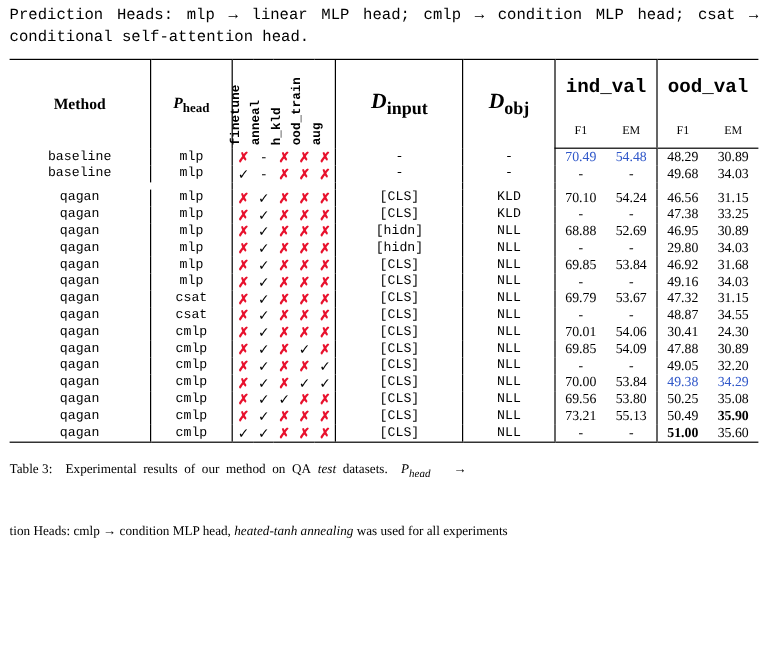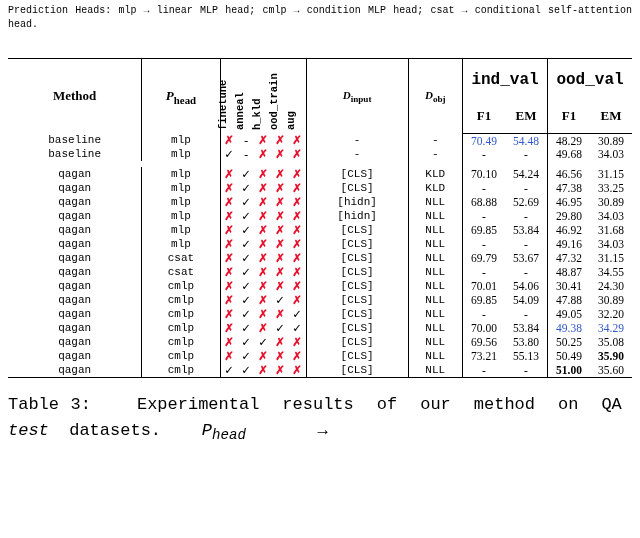--- a/index.html
+++ b/index.html
@@ -16,24 +16,24 @@
   }
   .page {
     position: relative;
     width: 640px;
     height: 538px;
     box-sizing: border-box;
     padding: 4px 8px 0 8px;
   }
   .caption-top {
     font-family: "Liberation Serif", serif;
-    font-size: 10px;
+    font-size: 13px;
     line-height: 1.42;
     text-align: justify;
-    margin: 0 0 26px 0;
+    margin: 0 0 8px 0;
   }
   .mono {
     font-family: "Liberation Mono", monospace;
   }
   .it {
     font-style: italic;
   }
   
   table.results {
     border-collapse: collapse;
@@ -73,31 +73,31 @@
     left: 50%;
     bottom: 3px;
     transform-origin: left bottom;
     transform: rotate(-90deg);
     white-space: nowrap;
     font-family: "Liberation Mono", monospace;
     font-size: 10.5px;
     display: block;
   }
   th.hsym {
-    font-size: 11px;
+    font-size: 18px;
     padding: 0 7px;
     white-space: nowrap;
   }
   th.hgroup {
     font-size: 16px;
     padding: 1px 0 2px 0;
   }
   th.hsub {
-    font-weight: bold;
-    font-size: 13px;
+    font-weight: normal;
+    font-size: 10px;
     padding: 1px 0 2px 0;
     width: 42px;
   }
   td.cell-mono {
     font-family: "Liberation Mono", monospace;
     font-size: 11px;
     padding: 1.2px 0;
     white-space: nowrap;
   }
   td.cell-left {
@@ -116,22 +116,22 @@
   }
   .xmark { color: #e8112d; font-weight: bold; font-size: 11.5px; }
   .cmark { color: #000000; font-size: 11.5px; }
   .blue { color: #2f57c9; }
   .bold { font-weight: bold; margin-top: 24px; }
   .gap-row td { height: 6px; line-height: 6px; font-size: 0; }
 
   
   .caption-bottom {
     margin: 14px 0 0 0;
-    font-family: Liberation Mono, monospace;
-    font-size: 17px;
+    font-family: Liberation Serif, serif;
+    font-size: 11px;
     line-height: 1.5;
     text-align: justify;
   }
   .clipline {
     overflow: hidden;
   }
 </style>
 </head>
 <body>
 
@@ -450,14 +450,15 @@
       </tbody>
   </table>
 
   <div class="caption-bottom clipline">
     <span>Table 3:</span>
     &nbsp;&nbsp;
     <span>Experimental&nbsp; results&nbsp; of&nbsp; our&nbsp; method&nbsp; on&nbsp; QA&nbsp; <span class="it">test</span>&nbsp; datasets.&nbsp;&nbsp;&nbsp; <span class="it">P<sub>head</sub></span>&nbsp;&nbsp;&nbsp;&nbsp;&nbsp;&nbsp;&nbsp;→</span>
     <br>
     <br>
     <br>
+    <span>tion Heads: cmlp → condition MLP head, <span class="it">heated-tanh annealing</span> was used for all experiments</span>
   </div>
 </div>
 
 </body></html>

